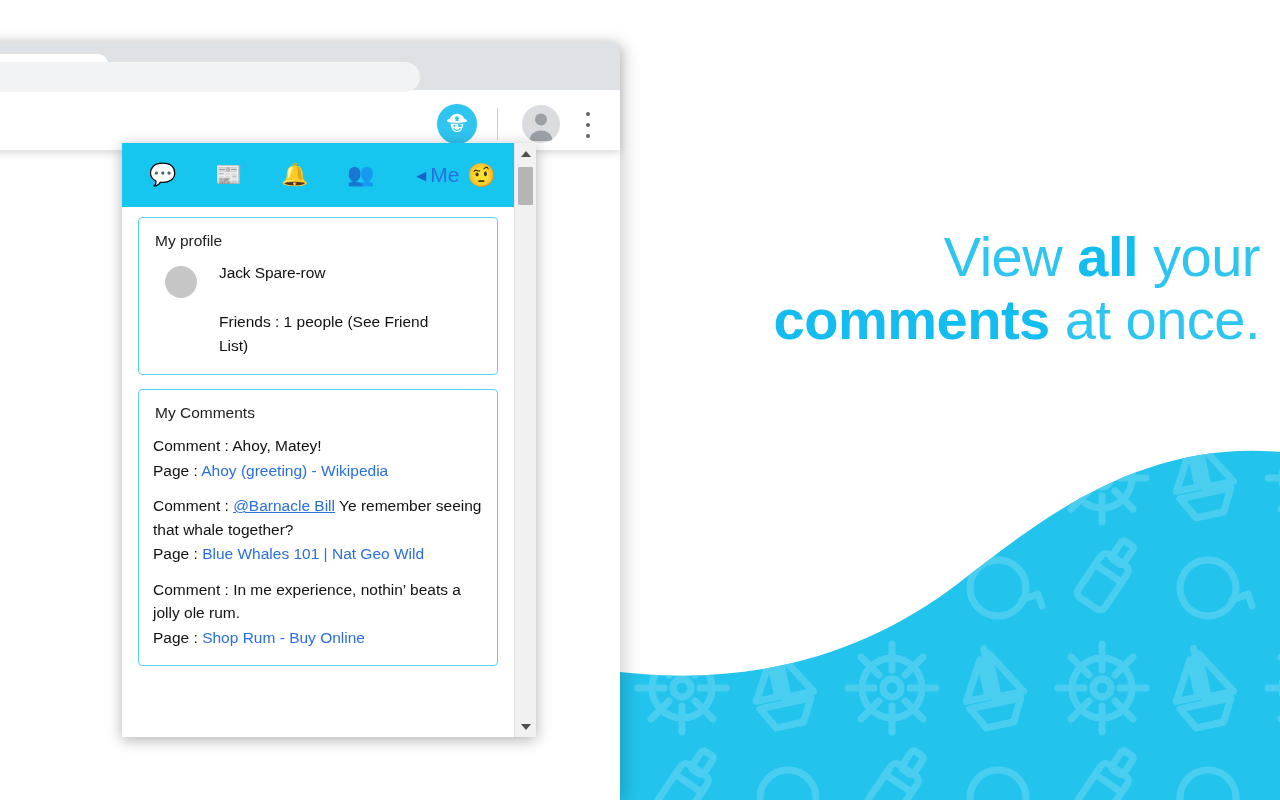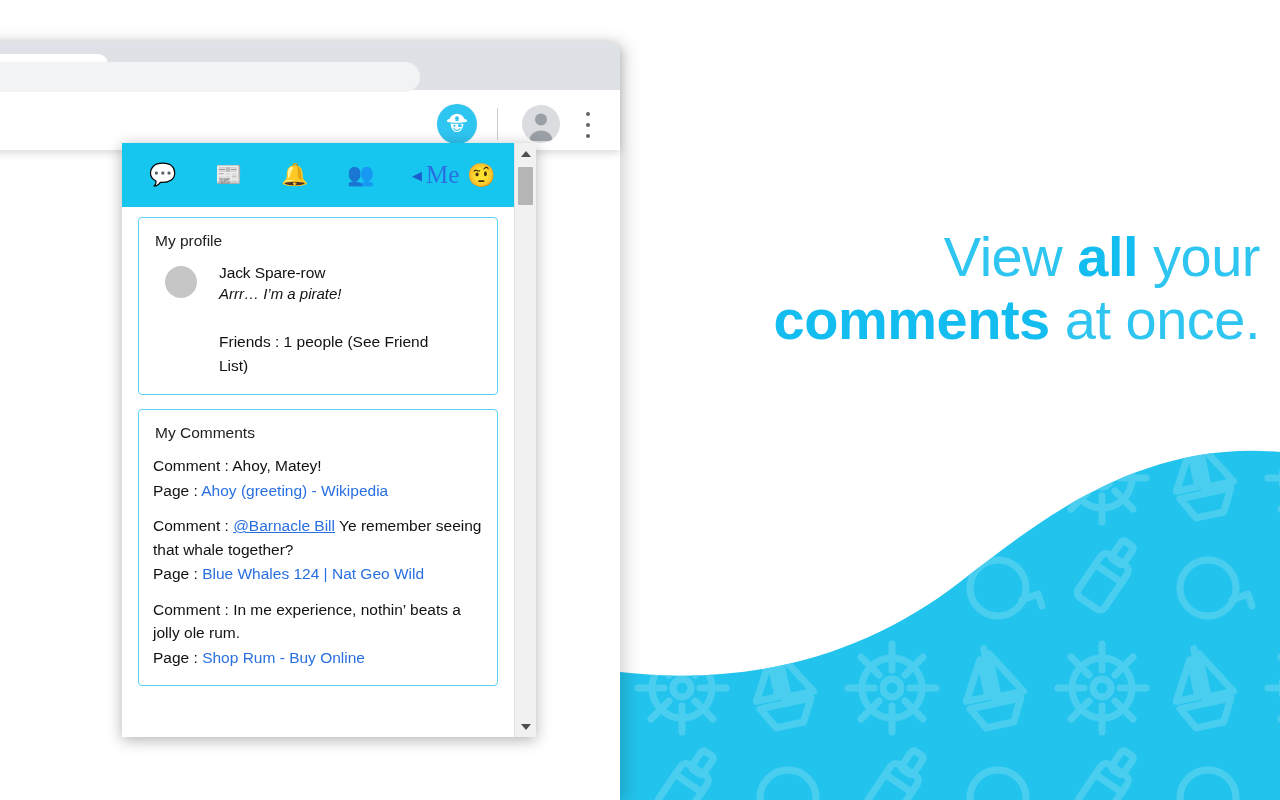--- a/index.html
+++ b/index.html
@@ -96,21 +96,21 @@
   }
   .nav-btn{
     flex:0 0 auto;width:66px;height:40px;display:flex;align-items:center;justify-content:center;
     font-size:22px;line-height:1;cursor:pointer;
   }
   #nav-me{
     flex:1 1 auto;display:flex;align-items:center;justify-content:flex-end;
     padding-right:10px;gap:3px;cursor:pointer;
   }
   #nav-me-caret{color:#1a5fd0;font-size:13px;line-height:1;margin-right:1px;}
-  #nav-me-label{color:#2a6fe0;font-size:25px;font-weight:400;font-family:Liberation Serif, serif;}
+  #nav-me-label{color:#2a6fe0;font-size:21px;font-weight:400;}
   #nav-me-emoji{font-size:23px;line-height:1;margin-left:5px;}
 
   #popup-scroll{
     width:392px;height:530px;box-sizing:border-box;padding:10px 16px 0 16px;
     background:#ffffff;overflow:hidden;
   }
   .card{
     border:1px solid #57d2f2;border-radius:4px;background:#ffffff;
     box-sizing:border-box;padding:12px 14px 16px 14px;margin-bottom:14px;
   }
@@ -297,21 +297,20 @@
     </div>
 
     <div id="popup-scroll">
 
       <div class="card">
         <div class="card-title">My profile</div>
         <div id="profile-row">
           <div id="profile-avatar"></div>
           <div id="profile-text">
             <div id="profile-name">Jack Spare-row</div>
-            <div id="profile-status">Arrr… I’m a pirate!</div>
             <div id="profile-friends">Friends : 1 people (See Friend List)</div>
           </div>
         </div>
       </div>
 
       <div class="card">
         <div class="card-title">My Comments</div>
 
         <div class="comment-block">
           <div class="comment-line">
@@ -324,21 +323,21 @@
           </div>
         </div>
 
         <div class="comment-block">
           <div class="comment-line">
             <span>Comment :</span>
             <span class="mention">@Barnacle Bill</span><span> Ye remember seeing that whale together?</span>
           </div>
           <div class="page-line">
             <span>Page :</span>
-            <span class="link">Blue Whales 124 | Nat Geo Wild</span>
+            <span class="link">Blue Whales 101 | Nat Geo Wild</span>
           </div>
         </div>
 
         <div class="comment-block">
           <div class="comment-line">
             <span>Comment :</span>
             <span>In me experience, nothin’ beats a jolly ole rum.</span>
           </div>
           <div class="page-line">
             <span>Page :</span>

